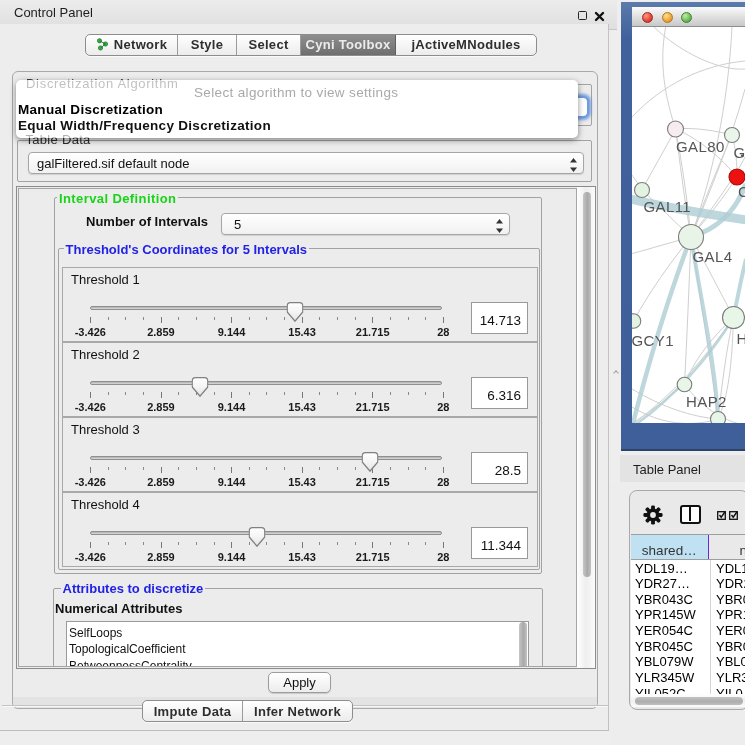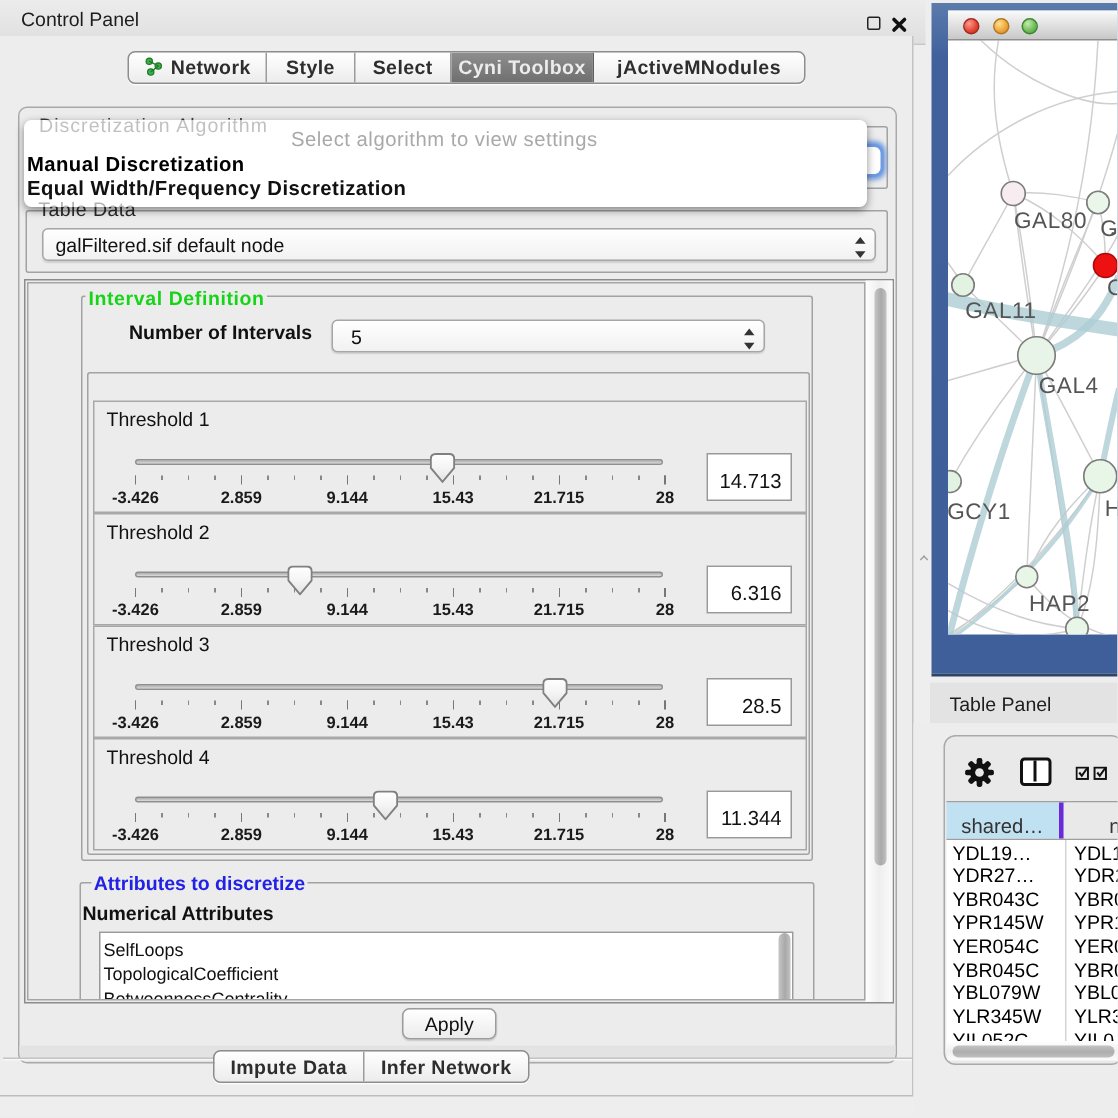--- a/index.html
+++ b/index.html
@@ -141,20 +141,21 @@
     <span class="abs" style="left:67.5px; top:25.5px; font-size:13px; font-weight:bold; color:#111;">Number of Intervals</span>
     <div class="combo" style="left:202.5px; top:24.5px; width:289px;">
       <span class="txt" style="left:12px;">5</span>
       <svg class="arr" width="9" height="16" viewBox="0 0 9 16">
           <path d="M4.5 1 L8 5.5 H1 Z" fill="#333"></path>
           <path d="M4.5 15 L1 10.5 H8 Z" fill="#333"></path>
         </svg>
     </div>
 
     <div class="grp" style="left:39.4px; top:59.5px; width:482px; height:322px;"></div>
+    <span class="grptitle" style="left:45px; top:53px; color:#2222e6; font-weight:bold; background:#ececec;">Threshold's Coordinates for 5 Intervals</span>
 
     <div class="tbox" style="top:78.5px;">
       <span class="lbl">Threshold 1</span>
       <div class="track"></div>
       <div class="ticks">
           <div class="mi"></div>
           <div class="ma"></div>
         <span class="tl" style="left:0;">-3.426</span>
           <span class="tl" style="left:70.6px;">2.859</span>
           <span class="tl" style="left:141.2px;">9.144</span>
@@ -372,21 +373,21 @@
     <svg class="abs" style="left:87px; top:19.5px;" width="22" height="9" viewBox="0 0 22 9">
       <g fill="none" stroke="#111" stroke-width="1.3">
         <rect x="0.7" y="0.7" width="7.6" height="7.6"></rect>
         <rect x="12.7" y="0.7" width="7.6" height="7.6"></rect>
         <path d="M2.5 4 L4.2 6.2 L8.2 0.5" stroke-width="1.4"></path>
         <path d="M14.5 4 L16.2 6.2 L20.2 0.5" stroke-width="1.4"></path>
       </g>
     </svg>
 
     <div class="abs" style="left:1px; top:43px; width:119px; height:25.5px; border-top:1px solid #9e9e9e; border-bottom:1px solid #9e9e9e;">
-      <div class="abs" style="left:0; top:0; width:77.5px; height:24px; background:#bfe1f1; border-right:3px solid #6d28d9; text-align:center; font-size:13.5px; color:#333; padding-top:7.5px;">shared…</div>
+      <div class="abs" style="left:0; top:0; width:77.5px; height:24px; background:#bfe1f1; border-right:1px solid #6d28d9; text-align:center; font-size:13.5px; color:#333; padding-top:7.5px;">shared…</div>
       <div class="abs" style="left:78.5px; top:0; width:41px; height:24px; background:#e9e9e9; font-size:13.5px; color:#333; padding:7.5px 0 0 30px;">n</div>
     </div>
     <div class="abs" id="tablerows" style="left:1px; top:69px; width:119px; height:141px; background:#fff; overflow:hidden;">
       <div class="trow" style="top: 0px;">
         <span class="c1">YDL19…</span>
         <span class="c2">YDL1</span>
       </div>
       <div class="trow" style="top: 15.66px;">
         <span class="c1">YDR27…</span>
         <span class="c2">YDR2</span>

